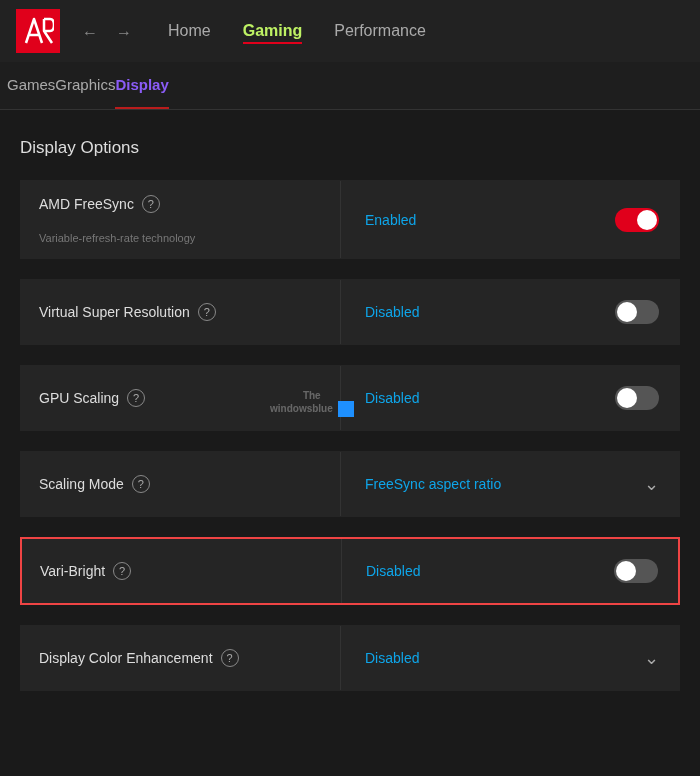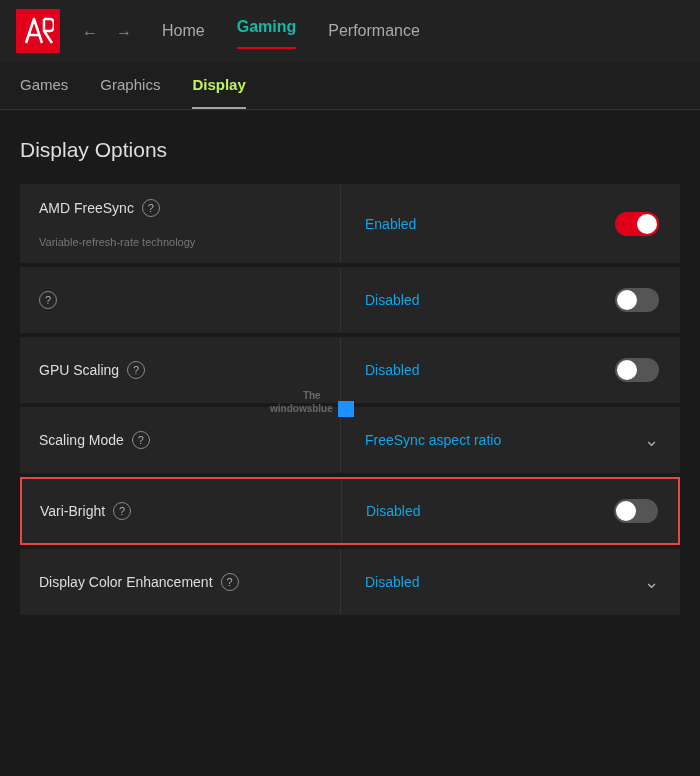--- a/index.html
+++ b/index.html
@@ -51,79 +51,78 @@
       color: #888;
       font-size: 16px;
       cursor: pointer;
       padding: 4px 6px;
     }
 
     .top-nav-links {
       display: flex;
       gap: 32px;
       align-items: center;
-      margin-left: 8px;
+      margin-left: 14px;
     }
 
     .top-nav-link {
       font-size: 16px;
       color: #aaa;
       cursor: pointer;
       padding: 4px 0;
       text-decoration: none;
     }
 
     .top-nav-link.active {
-      color: #14b8a6;
+      color: #bef264;
       font-weight: 700;
       border-bottom: 2px solid #e0001b;
-      padding-bottom: 11px;
+      padding-bottom: 2px;
     }
 
     
     .sub-nav {
       display: flex;
       background: #1e1e1e;
-      padding: 0 20px;
-      gap: 32px;
+      padding: 0 7px;
       border-bottom: 1px solid #333;
     }
 
     .sub-nav-tab {
       font-size: 15px;
       color: #aaa;
       padding: 14px 0;
       cursor: pointer;
       border-bottom: 2px solid transparent;
     }
 
     .sub-nav-tab.active {
-      color: #bef264;
+      color: #8b5cf6;
       font-weight: 700;
-      border-bottom: 2px solid #a3a3a3;
+      border-bottom: 2px solid #b91c1c;
     }
 
     
     .main-content {
       padding: 28px 20px 20px 20px;
       background: #1a1a1a;
     }
 
     .section-title {
-      font-size: 21px;
+      font-size: 17px;
       color: #ddd;
       font-weight: 400;
       margin-bottom: 22px;
     }
 
     
     .settings-list {
       display: flex;
       flex-direction: column;
-      gap: 4px;
+      gap: 20px;
     }
 
     .setting-row {
       display: flex;
       align-items: center;
       background: #252525;
       min-height: 64px;
       padding: 0;
       border: 1px solid transparent;
     }
@@ -297,20 +296,21 @@
           <div class="toggle-track on">
             <div class="toggle-thumb"></div>
           </div>
         </div>
       </div>
     </div>
 
     <div class="setting-row">
       <div class="setting-label-area">
         <div class="setting-name">
+          <span>Virtual Super Resolution</span>
           <span class="help-icon">?</span>
         </div>
       </div>
       <div class="setting-value-area">
         <span class="setting-value-text">Disabled</span>
         <div class="toggle">
           <div class="toggle-track">
             <div class="toggle-thumb"></div>
           </div>
         </div>

